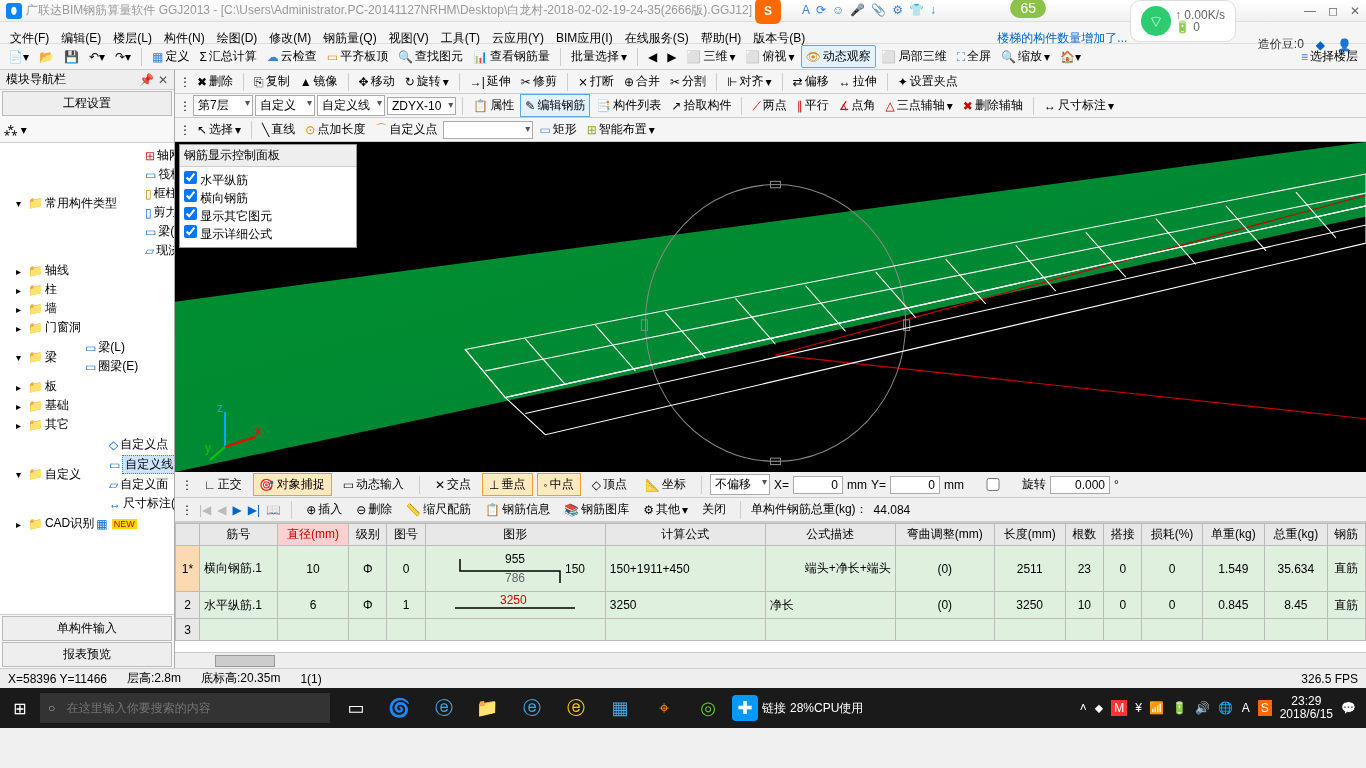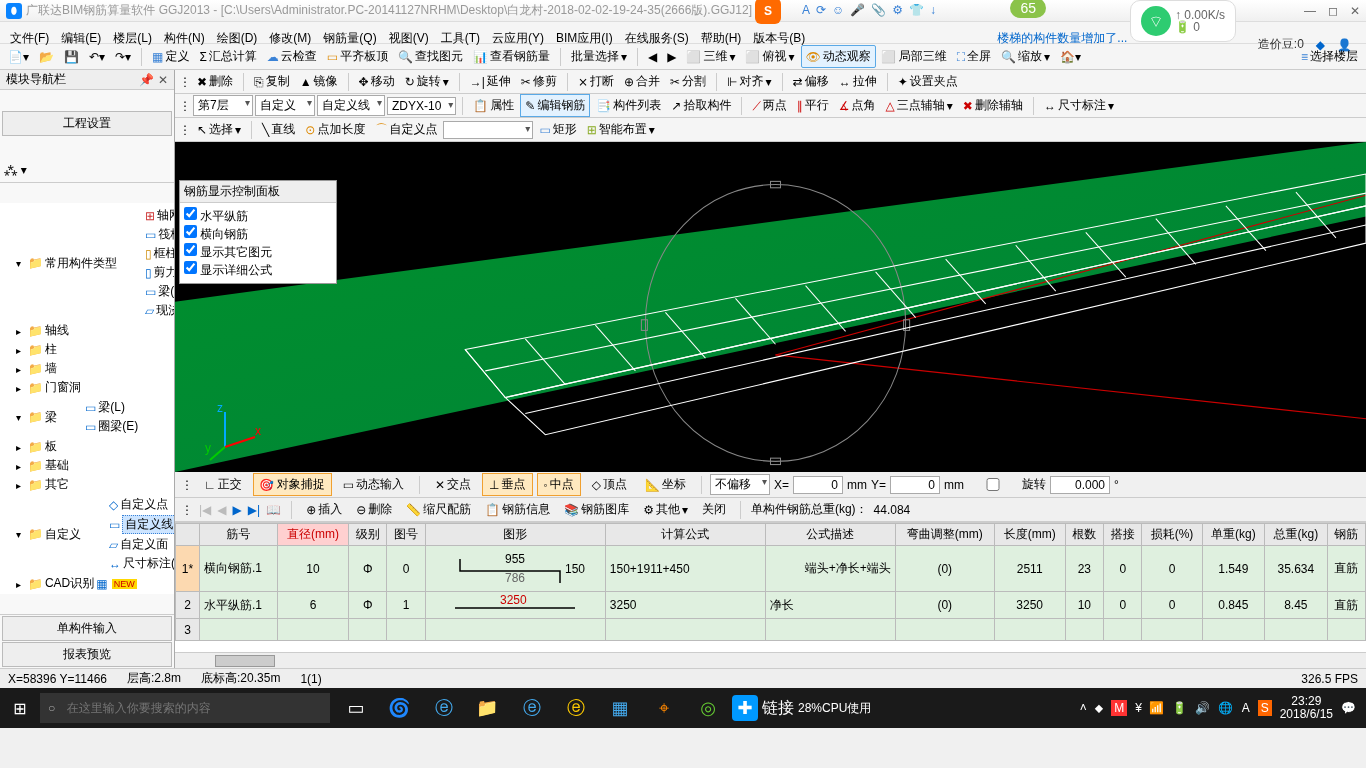--- a/index.html
+++ b/index.html
@@ -14,21 +14,21 @@
 .badge65 { position:absolute; top:-2px; right:320px; background:#8bc34a; color:#fff; border-radius:10px; padding:2px 10px; font-size:14px; z-index:6;}
 .sogou-ico { position:absolute; top:-2px; right:585px; width:26px;height:26px; background:#ff6a00;border-radius:6px;color:#fff;display:flex;align-items:center;justify-content:center;font-weight:bold;z-index:6;}
 .smallicons { position:absolute; top:3px; right:430px; display:flex; gap:6px; color:#3a82d6; font-size:13px; z-index:6;}
 .menubar { height: 22px; background: #f5f5f5; display: flex; align-items: center; padding: 0 6px; gap: 4px; border-bottom: 1px solid #ddd; }
 .menubar span { padding: 2px 4px; cursor: default; margin-top: 12px; }
 .menubar .right { margin-left:auto; display:flex; align-items:center; gap:4px; color:#333;}
 .toolbar { height: 26px; background: #f5f5f5; display: flex; align-items: center; padding: 0 4px; gap: 2px; border-bottom: 1px solid #ccc; }
 .tbtn { display: inline-flex; align-items: center; padding: 2px 4px; gap: 2px; white-space: nowrap; }
 .sep { width:1px; height:18px; background:#ccc; margin:0 4px; }
 .toolbar.highlight .tbtn.active { border:1px solid #5aa9e6; background:#e3f2ff; border-radius:2px;} 
-.leftpanel { width: 175px; border-right: 1px solid #aaa; display:flex; flex-direction:column; background:#f8f8f8;gap:20px; }
+.leftpanel { width: 175px; border-right: 1px solid #aaa; display:flex; flex-direction:column; background:#f8f8f8; }
 .lp-title { background:#eee; border-bottom:1px solid #ccc; display:flex; align-items:center; padding:2px 6px; height:20px; }
 .lp-title .pin { margin-left:auto; color:#555;}
 .lp-tab { border:1px solid #bbb; background:#eee; text-align:center; padding:3px 0; margin:1px 2px; }
 .lp-tab.active { background:#fff; }
 .lp-toolbar { padding:4px; border-bottom:1px solid #ccc; }
 .treewrap { flex:1; overflow:auto; background:#fff; padding:2px; }
 .tree ul { list-style:none; padding-left:14px; }
 .tree li { padding:1px 0; white-space:nowrap; display:flex; align-items:center; gap:2px; }
 .tree li.open > .tw::before { content:"▾"; font-size:10px; width:10px; display:inline-block; }
 .tree li.closed > .tw::before { content:"▸"; font-size:10px; width:10px; display:inline-block; }
@@ -38,21 +38,21 @@
 .tree .newtag { background:#ffd800; color:#c00; font-size:9px; padding:0 2px; margin-left:2px;}
 .lp-bottom { border-top:1px solid #ccc; }
 .lp-bottom div { border:1px solid #bbb; background:#eee; text-align:center; padding:3px 0; margin:1px 2px; }
 .content { flex:1; display:flex; flex-direction:column; position:relative; }
 .ctoolbar { height:24px; background:#f5f5f5; border-bottom:1px solid #ccc; display:flex; align-items:center; padding:0 4px; gap:2px; }
 .ctoolbar2 { height:24px; background:#f5f5f5; border-bottom:1px solid #ccc; display:flex; align-items:center; padding:0 4px; gap:2px; }
 .ctoolbar3 { height:24px; background:#f5f5f5; border-bottom:1px solid #ccc; display:flex; align-items:center; padding:0 4px; gap:2px; }
 .dropdown { border:1px solid #aaa; background:#fff; padding:1px 14px 1px 4px; position:relative; min-width:60px;}
 .dropdown::after { content:"▾"; position:absolute; right:2px; top:1px; font-size:10px; color:#555;}
 .viewport { flex:1; background:#000; position:relative; overflow:hidden; }
-.floatpanel { position:absolute; top:2px; left:4px; width:158px; background:#fff; border:1px solid #999; z-index:3;margin-top:36px; }
+.floatpanel { position:absolute; top:2px; left:4px; width:178px; background:#fff; border:1px solid #999; z-index:3; }
 .floatpanel .hdr { background:#eee; padding:2px 4px; border-bottom:1px solid #ccc; }
 .floatpanel .body2 { padding:4px; }
 .floatpanel label { display:block; font-size:12px; }
 .axis { position:absolute; left:30px; bottom:10px; width:60px; height:60px; }
 .snapbar { height:26px; display:flex; align-items:center; padding:0 6px; gap:4px; border-bottom:1px solid #ccc;}
 .snapbar .sbtn { border:1px solid transparent; padding:2px 6px; display:flex; align-items:center; gap:2px;}
 .snapbar .sbtn.active { border:1px solid #f0a030; background:#ffe9c0; }
 .snapbar input { width:50px; border:1px solid #aaa; text-align:right; padding:1px 4px;}
 .navbar2 { height:24px; display:flex; align-items:center; padding:0 6px; gap:6px; border-bottom:1px solid #ccc;}
 .tablewrap { height:130px; overflow:auto; background:#fff; border-top:1px solid #ccc;}
@@ -636,21 +636,21 @@
     <div class="app">▭</div>
     <div class="app">🌀</div>
     <div class="app" style="color:#4ae">ⓔ</div>
     <div class="app">📁</div>
     <div class="app" style="color:#4ae">ⓔ</div>
     <div class="app" style="color:#fc0">ⓔ</div>
     <div class="app" style="color:#4ae">▦</div>
     <div class="app" style="color:#f80">⌖</div>
     <div class="app" style="color:#6c3">◎</div>
     <div class="app" style="background:#09f;border-radius:4px;width:26px;height:26px">✚</div>
-    <div class="app" style="width:auto;font-size:16px">链接</div>
+    <div class="app" style="width:auto;font-size:12px">链接</div>
     <div class="app" style="flex-direction:row;width:auto;font-size:11px;line-height:12px">
       <div>28%</div>
         <div>CPU使用</div>
     </div>
   </div>
   <div class="tray">
     <span>˄</span>
     <span>⬥</span>
     <span style="background:#f33;padding:1px 3px">M</span>
     <span>¥</span>

